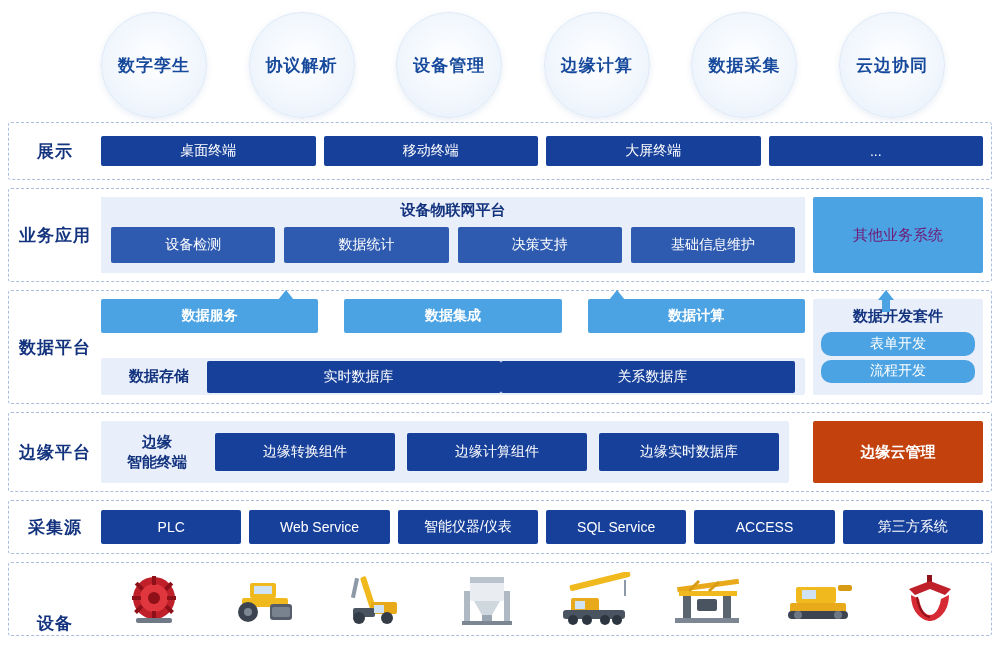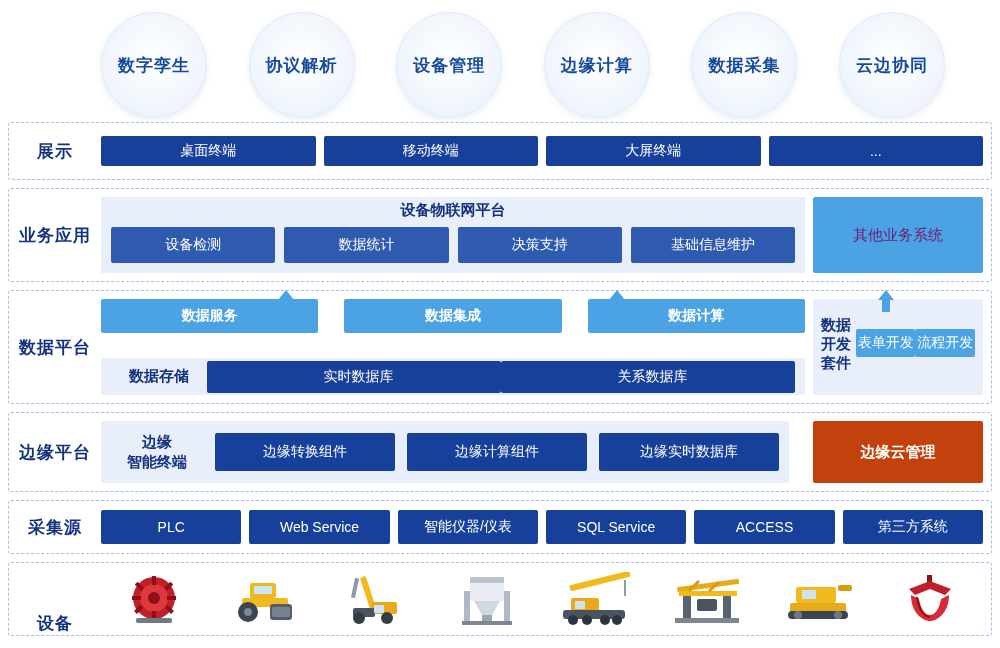--- a/index.html
+++ b/index.html
@@ -163,33 +163,33 @@
     color: #13337e;
     text-align: center;
   }
   .data-storage .box { flex: 1 1 0; height: 32px; padding-left: 9px; }
   .data-kit {
     flex: 0 0 170px;
     margin-left: 8px;
     background: #e8eefa;
     border-radius: 2px;
     display: flex;
-    flex-direction: row;
+    flex-direction: column;
     align-items: center;
     padding: 4px 8px 8px 8px;
     box-sizing: border-box;
     height: 100%;
   }
   .kit-title {
     font-size: 15px;
     font-weight: bold;
     color: #13337e;
     padding: 4px 0 6px 0;
   }
-  .data-kit .box { width: 100%; height: 28px; margin-bottom: 4px; }
+  .data-kit .box { width: 100%; height: 28px; margin-bottom: 4px; border-radius: 10px; }
 
   
   .row-edge .band-body { height: 78px; gap: 24px; align-items: stretch; }
   .edge-main {
     flex: 1 1 auto;
     background: #e8eefa;
     border-radius: 2px;
     display: flex;
     align-items: center;
     padding: 0 10px;

